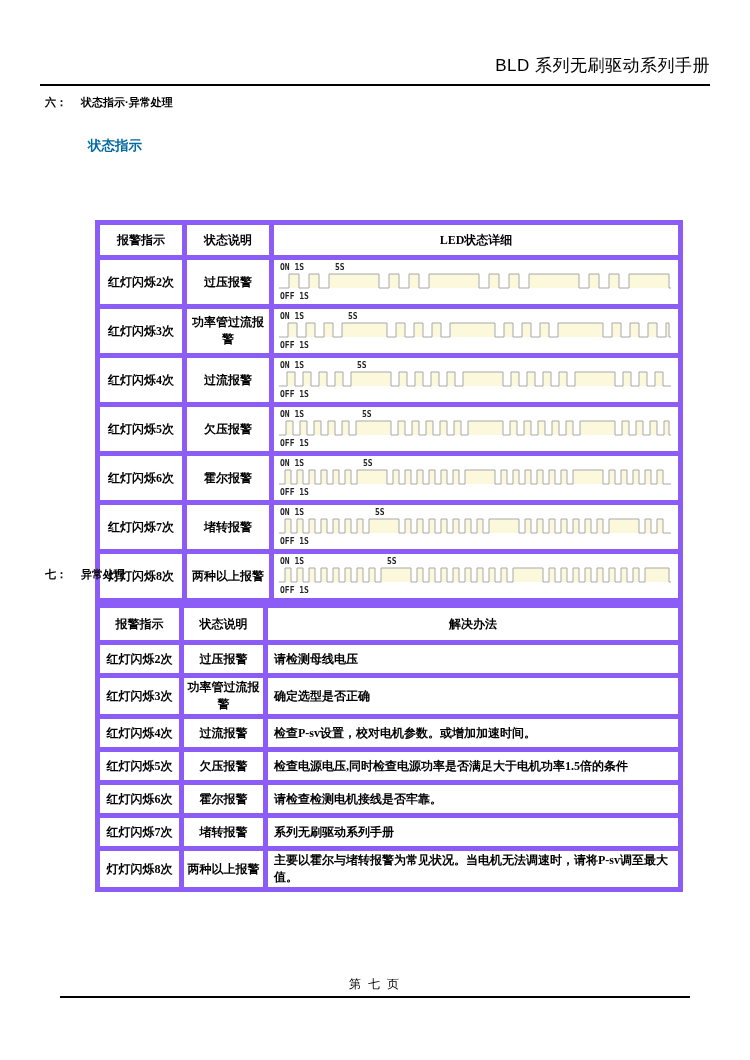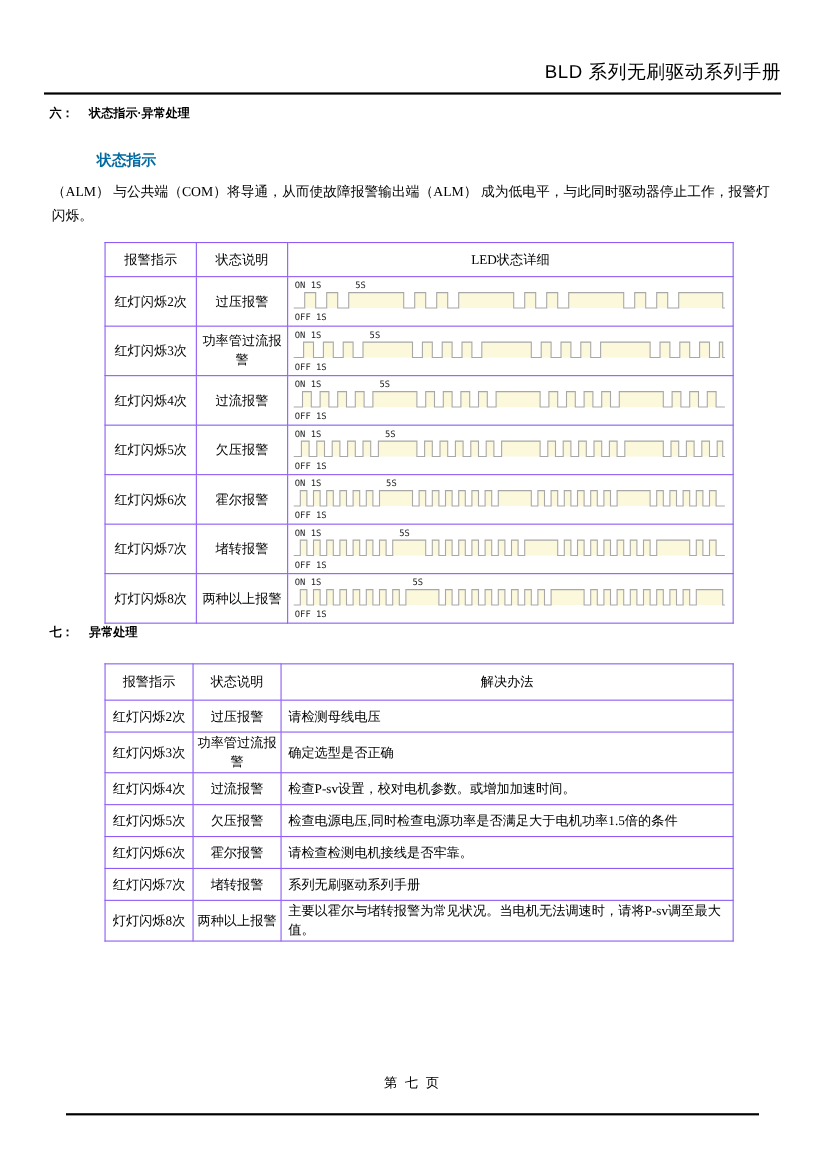--- a/index.html
+++ b/index.html
@@ -10,55 +10,54 @@
   .abs{position:absolute;}
   #header-title{top:54px;right:40px;font-family:"Liberation Sans",sans-serif;font-size:17px;letter-spacing:0.5px;}
   #header-rule{top:84px;left:40px;right:40px;border-top:2px solid #000;height:0;}
   .sec-heading{left:45px;font-family:"Liberation Sans",sans-serif;font-weight:bold;font-size:11px;}
   .sec-heading .sec-num{margin-right:14px;}
   #sec6-heading{top:95px;}
   #sub6-heading{top:137px;left:88px;font-family:"Liberation Sans",sans-serif;font-weight:bold;font-size:13.5px;}
   #para{top:163px;left:47px;width:662px;font-size:12.5px;line-height:22px;}
   #para .line1{text-indent:26px;}
   table{border-collapse:collapse;table-layout:fixed;}
-  td,th{border:1px solid #8b5cf6;font-size:12px;font-weight:normal;vertical-align:middle;overflow:hidden;}
+  td,th{border:5px solid #8b5cf6;font-size:12px;font-weight:bold;vertical-align:middle;overflow:hidden;}
   #table1{top:220px;left:95px;}
   #table1 th{height:28px;text-align:center;}
   #table1 td.c1,#table2 td.c1{text-align:center;}
   #table1 td.c2,#table2 td.c2{text-align:center;}
   #table1 tbody td{height:42px;}
   .col-ind{width:80px;} .col-st{width:80px;} .col-led{width:402px;}
   .col-ind2{width:77px;} .col-st2{width:77px;} .col-sol{width:408px;}
   .wave-cell{position:relative;padding:0;}
   .wave-label{position:absolute;font-family:"DejaVu Sans Mono",monospace;font-size:8px;color:#222;line-height:9px;white-space:pre;}
   .on-label{top:3px;left:6px;}
   .off-label{bottom:3px;left:6px;}
   .s5-label{top:3px;}
   .wave-svg{position:absolute;top:12px;left:4px;}
   #sec7-heading{top:567px;}
   #table2{top:603px;left:95px;}
   #table2 th{height:30px;text-align:center;}
   #table2 tbody td{height:26px;}
   #table2 td.c3{text-align:left;padding-left:6px;margin-top:14px;}
-  #footer{top:976px;left:60px;right:60px;text-align:center;font-size:12px;border-bottom:2px solid #000;padding-bottom:19px;letter-spacing:2px;}
+  #footer{top:976px;left:60px;right:60px;text-align:center;font-size:12px;border-bottom:2px solid #000;padding-bottom:3px;letter-spacing:2px;}
 </style>
 </head>
 <body>
 
 <div class="abs" id="header-title">BLD 系列无刷驱动系列手册</div>
 <div class="abs" id="header-rule"></div>
 
 <div class="abs sec-heading" id="sec6-heading">
   <span class="sec-num">六：</span><span>状态指示·异常处理</span>
 </div>
 
 <div class="abs" id="sub6-heading" style="color: #0369a1;">状态指示</div>
 
 <div class="abs" id="para">
-  <div class="line2">（ALM） 与公共端（COM）将导通，从而使故障报警输出端（ALM） 成为低电平，与此同时驱动器停止工作，报警灯闪烁。</div>
 </div>
 
 <table class="abs" id="table1">
   <thead>
     <tr>
       <th class="col-ind">报警指示</th>
       <th class="col-st">状态说明</th>
       <th class="col-led">LED状态详细</th>
     </tr>
   </thead>

